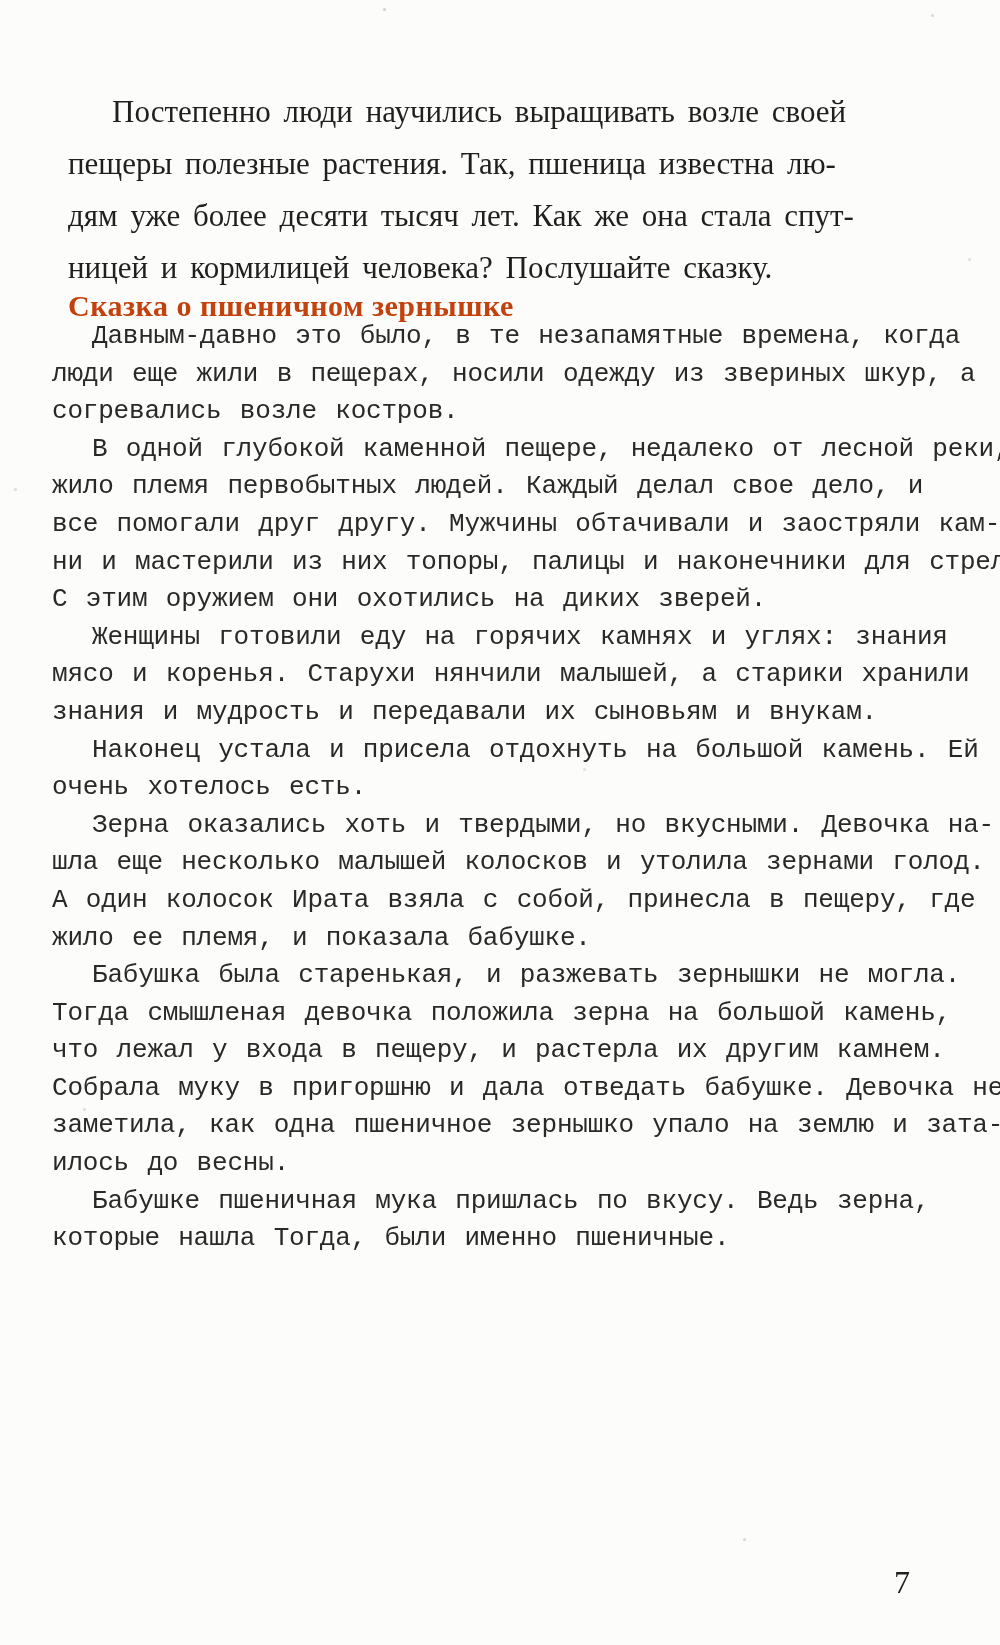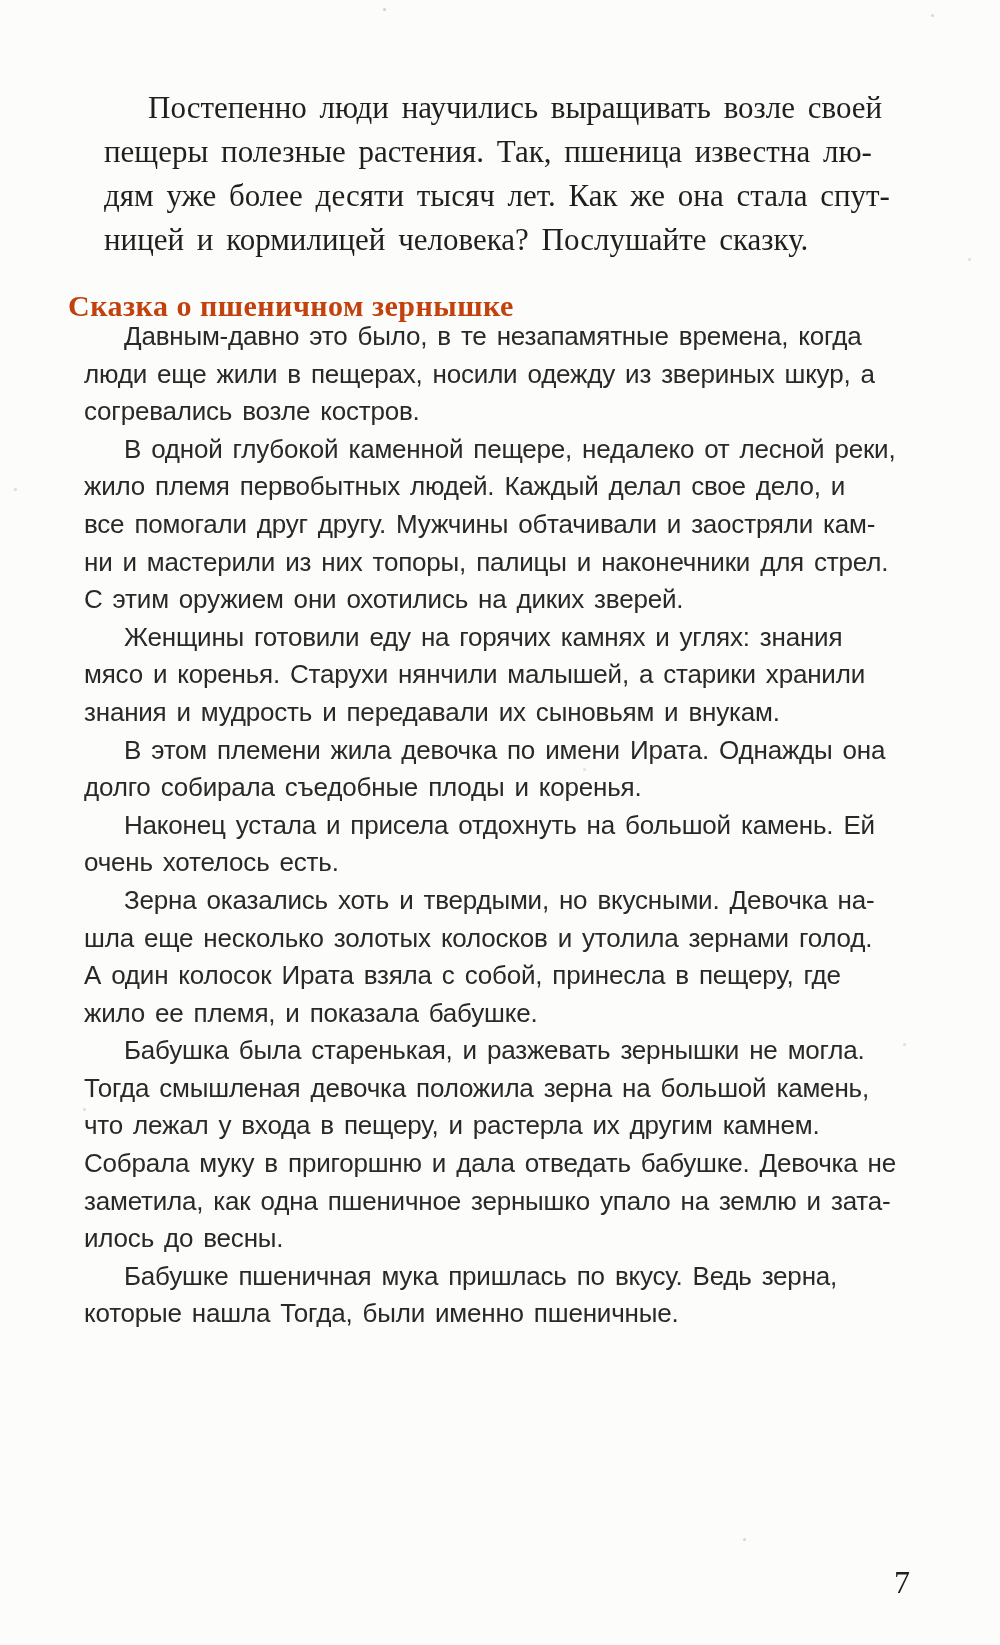--- a/index.html
+++ b/index.html
@@ -30,46 +30,45 @@
       200px 760px 0 0 #e0e0de,
       520px 1035px 0 0 #dededc;
   }
   .intro {
     position: absolute;
     top: 86px;
     left: 68px;
     width: 842px;
     font-family: "Liberation Serif", serif;
     font-size: 31px;
-    line-height: 44px;
+    line-height: 52px;
     color: #1f1f1f;
     white-space: pre;
     text-indent: 44px;
     word-spacing: 5px;
-    margin-left: 36px;
   }
   .story-title {
     position: absolute;
     top: 268px;
     left: 68px;
     width: 842px;
     text-align: left;
     font-family: "Liberation Serif", serif;
     font-weight: 700;
     font-size: 30px;
     line-height: 36px;
     color: #c2410c;
     letter-spacing: 0.5px;
   }
   .story {
     position: absolute;
     top: 318px;
-    left: 84px;
+    left: 52px;
     width: 842px;
-    font-family: Liberation Sans, sans-serif;
+    font-family: Liberation Mono, monospace;
     font-size: 26px;
     line-height: 37.6px;
     color: #292929;
     letter-spacing: -0.2px;
     word-spacing: 3px;
   }
   .story .para {
     margin: 0;
     white-space: pre;
     text-indent: 40px;
@@ -104,26 +103,24 @@
 люди еще жили в пещерах, носили одежду из звериных шкур, а
 согревались возле костров.</p>
     <p class="para">В одной глубокой каменной пещере, недалеко от лесной реки,
 жило племя первобытных людей. Каждый делал свое дело, и
 все помогали друг другу. Мужчины обтачивали и заостряли кам-
 ни и мастерили из них топоры, палицы и наконечники для стрел.
 С этим оружием они охотились на диких зверей.</p>
     <p class="para">Женщины готовили еду на горячих камнях и углях: знания
 мясо и коренья. Старухи нянчили малышей, а старики хранили
 знания и мудрость и передавали их сыновьям и внукам.</p>
-    <p class="para">В этом племени жила девочка по имени Ирата. Однажды она
-долго собирала съедобные плоды и коренья.</p>
     <p class="para">Наконец устала и присела отдохнуть на большой камень. Ей
 очень хотелось есть.</p>
     <p class="para">Зерна оказались хоть и твердыми, но вкусными. Девочка на-
-шла еще несколько золотых колосков и утолила зернами голод.
+шла еще несколько малышей колосков и утолила зернами голод.
 А один колосок Ирата взяла с собой, принесла в пещеру, где
 жило ее племя, и показала бабушке.</p>
     <p class="para">Бабушка была старенькая, и разжевать зернышки не могла.
 Тогда смышленая девочка положила зерна на большой камень,
 что лежал у входа в пещеру, и растерла их другим камнем.
 Собрала муку в пригоршню и дала отведать бабушке. Девочка не
 заметила, как одна пшеничное зернышко упало на землю и зата-
 илось до весны.</p>
     <p class="para">Бабушке пшеничная мука пришлась по вкусу. Ведь зерна,
 которые нашла Тогда, были именно пшеничные.</p>

